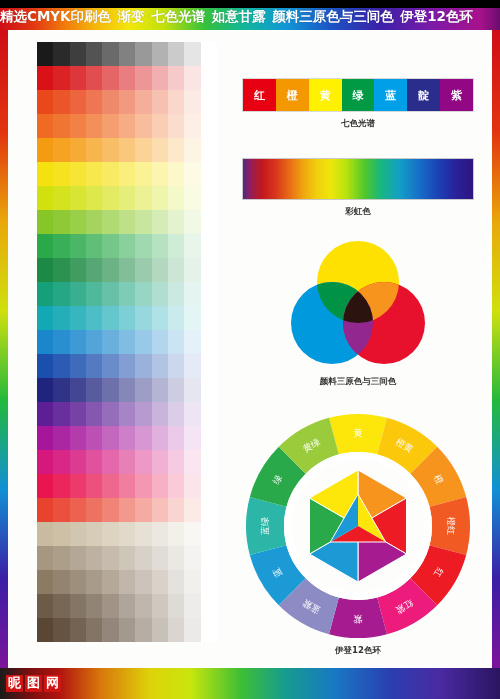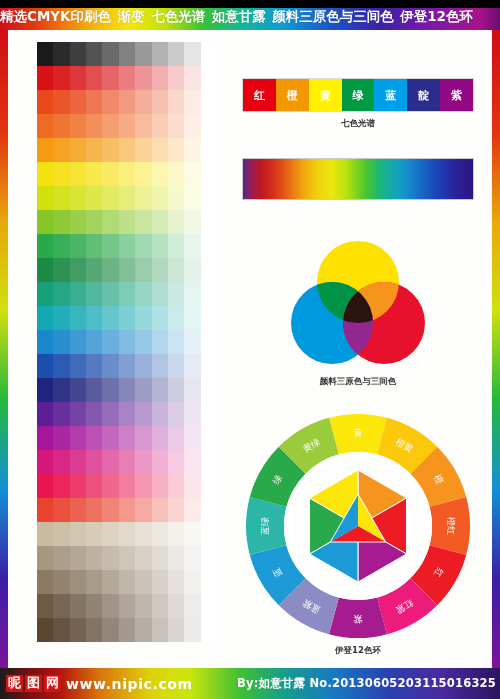--- a/index.html
+++ b/index.html
@@ -378,20 +378,21 @@
           <div class="sw" style="background: rgb(243, 152, 0);">橙</div>
           <div class="sw" style="background: rgb(255, 241, 0); color: rgb(255, 255, 255);">黄</div>
           <div class="sw" style="background: rgb(0, 153, 68);">绿</div>
           <div class="sw" style="background: rgb(0, 160, 233);">蓝</div>
           <div class="sw" style="background: rgb(43, 45, 140);">靛</div>
           <div class="sw" style="background: rgb(146, 7, 131);">紫</div>
         </div>
       <div class="cap" style="left:16px;top:78px;width:232px;">七色光谱</div>
 
       <div class="rainbow"></div>
+      <div class="cap" style="left:16px;top:166px;width:232px;">彩虹色</div>
 
       <div class="venn">
         <svg viewBox="0 0 140 132" width="140" height="132">
           <defs>
             <clipPath id="cY">
                 <circle cx="70" cy="44" r="41"></circle>
               </clipPath>
             <clipPath id="cB">
                 <circle cx="44" cy="85" r="41"></circle>
               </clipPath>
@@ -466,18 +467,16 @@
     </div>
   </div>
 
   <div class="footer">
     <div class="foot-left">
       <div class="logo" id="footer-logo">
           <b>昵</b>
           <b>图</b>
           <b>网</b>
         </div>
-      <div class="site">www.nipic.com</div>
     </div>
-    <div class="foot-right">By:如意甘露  No.20130605203115016325</div>
   </div>
 
 </div>
 
 </body></html>

